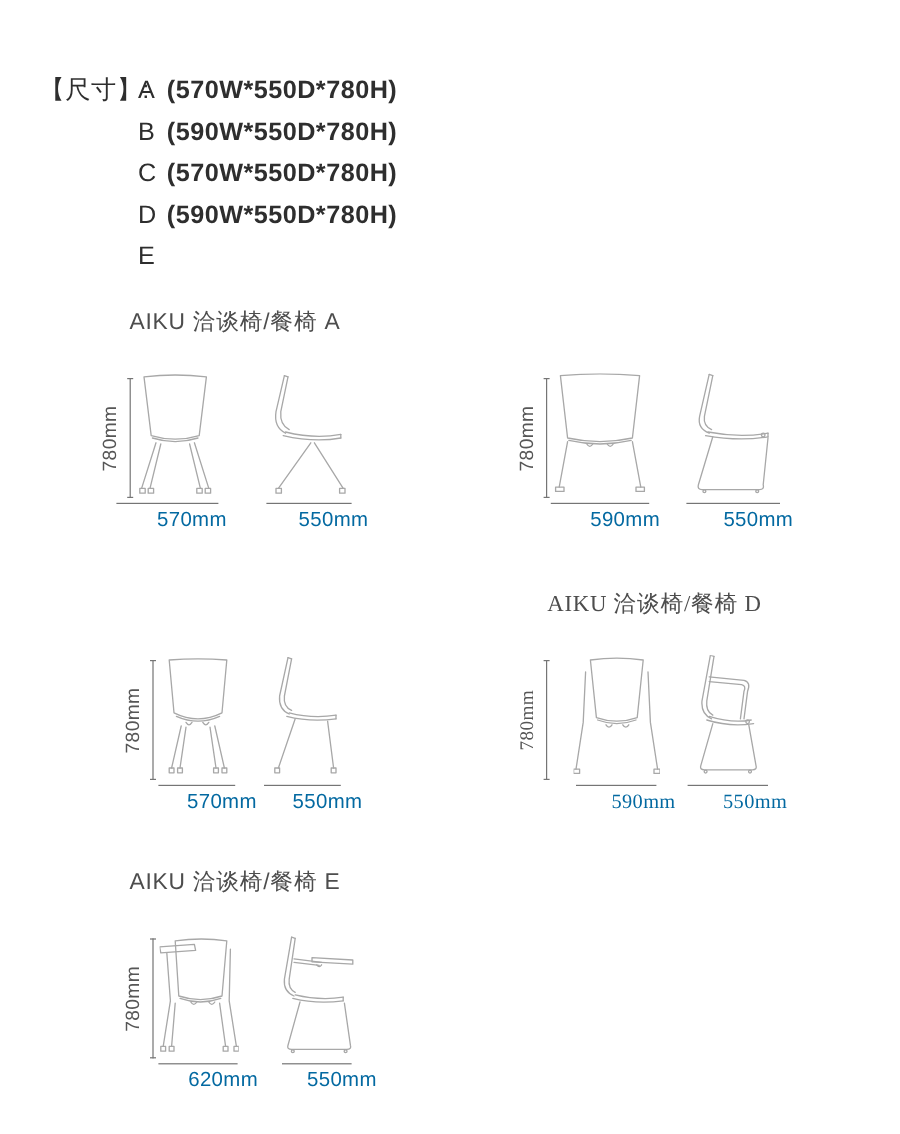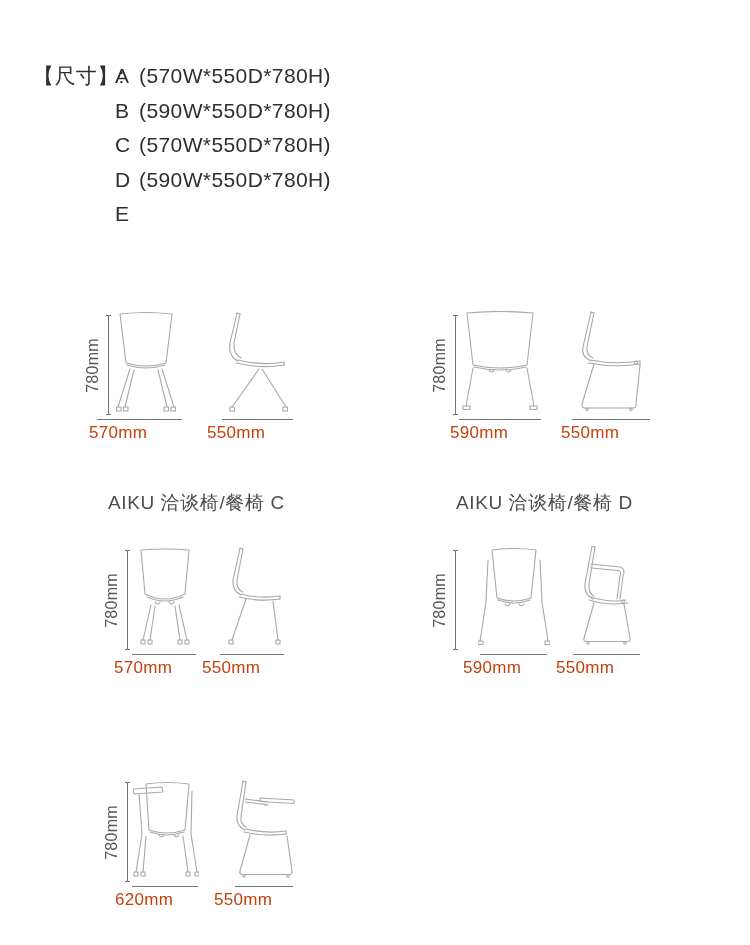--- a/index.html
+++ b/index.html
@@ -5,34 +5,34 @@
   html,body{margin:0;padding:0;background:#ffffff;}
   #page{
     position:relative;width:750px;height:945px;background:#ffffff;overflow:hidden;
     font-family:"Liberation Sans", sans-serif;color:#2e2e2e;
   }
   
   .size-list{position:absolute;left:33px;top:59px;}
   .size-row{display:flex;align-items:baseline;font-size:21px;line-height:34.5px;color:#2e2e2e;letter-spacing:.4px;}
   .size-prefix{display:inline-block;width:82px;white-space:nowrap;}
   .size-letter{display:inline-block;width:24px;}
-  .size-value{white-space:nowrap;}
+  .size-value{white-space:nowrap;font-weight:bold;}
   
   .chair-card{position:absolute;width:262px;height:200px;}
   .card-title{position:absolute;left:28px;top:2px;font-size:19px;color:#4d4d4d;letter-spacing:.6px;white-space:nowrap;}
   .dim-v{position:absolute;top:62px;height:100px;width:1px;background:#757575;}
   .dim-v::before,.dim-v::after{content:"";position:absolute;left:-2px;width:5px;height:1px;background:#757575;}
   .dim-v::before{top:0;}
   .dim-v::after{bottom:0;}
   .dim-vlabel{position:absolute;top:62px;height:100px;width:18px;display:flex;align-items:center;justify-content:center;}
   .dim-vlabel span{writing-mode:vertical-rl;transform:rotate(180deg);font-size:16px;color:#565656;white-space:nowrap;letter-spacing:.3px;}
   .chair-svg{position:absolute;top:58px;}
   .chair-svg path,.chair-svg circle{fill:none;stroke:#a8a8a8;stroke-width:1.1;stroke-linecap:round;stroke-linejoin:round;}
   .dim-h{position:absolute;top:166px;height:1px;background:#757575;}
-  .dim-hlabel{position:absolute;top:170px;width:100px;text-align:left;font-size:17px;color:#c2410c;letter-spacing:.3px;}
+  .dim-hlabel{position:absolute;top:170px;width:100px;text-align:right;font-size:17px;color:#0369a1;letter-spacing:.3px;}
 </style>
 </head>
 <body>
 
 <div id="page">
 
   <div class="size-list">
     <div class="size-row">
       <span class="size-prefix">【尺寸】:</span>
       <span class="size-letter">A</span>
@@ -53,20 +53,21 @@
       <span class="size-letter">D</span>
       <span class="size-value">(590W*550D*780H)</span>
     </div>
     <div class="size-row">
       <span class="size-prefix"></span>
       <span class="size-letter">E</span>
     </div>
   </div>
 
   <div class="chair-card" style="left:80px;top:253px;">
+    <div class="card-title">AIKU 洽谈椅/餐椅 A</div>
     <div class="dim-vlabel" style="left:4px;">
         <span>780mm</span>
       </div>
     <div class="dim-v" style="left:28px;"></div>
     <svg class="chair-svg" style="left:33px;" width="66" height="102" viewBox="0 0 66 102">
       <path d="M7,3 Q33,0 59,3 L53,52 Q33,58 13,52 Z"></path>
       <path d="M14,54 Q33,60 52,54"></path>
       <path d="M17,58 L5,96"></path>
         <path d="M21,59 L12,96"></path>
       <path d="M49,58 L61,96"></path>
@@ -121,21 +122,20 @@
       <circle cx="64" cy="51.5" r="1.5"></circle>
       <path d="M22,53 L10,93 Q9,97 13,97 L61,97 Q65,97 64,93 L68,54"></path>
       <circle cx="15" cy="98.3" r="1.2"></circle>
         <circle cx="59" cy="98.3" r="1.2"></circle>
     </svg>
     <div class="dim-h" style="left:144px;width:78px;"></div>
     <div class="dim-hlabel" style="left:133px;">550mm</div>
   </div>
 
   <div class="chair-card" style="left:80px;top:488px;">
-    <div class="card-title">AIKU 洽谈椅/餐椅 C</div>
     <div class="dim-vlabel" style="left:23px;">
         <span>780mm</span>
       </div>
     <div class="dim-v" style="left:47px;"></div>
     <svg class="chair-svg" style="left:56px;" width="58" height="102" viewBox="0 0 58 102">
       <path d="M5,4 Q29,2 53,4 L49,48 Q29,58 9,48 Z"></path>
       <path d="M11,51 Q29,59 47,51"></path>
       <path d="M19,56 q2.5,4 5,0"></path>
         <path d="M33,56 q2.5,4 5,0"></path>
       <path d="M15,59 L7,94"></path>
@@ -158,21 +158,21 @@
       <path d="M57,50 L57,53"></path>
       <path d="M50,55 L55,94"></path>
         <path d="M23,53 L9,94"></path>
       <path d="M53,94 h4 v4 h-4 z"></path>
         <path d="M6,94 h4 v4 h-4 z"></path>
     </svg>
     <div class="dim-h" style="left:140px;width:64px;"></div>
     <div class="dim-hlabel" style="left:122px;">550mm</div>
   </div>
 
-  <div class="chair-card" style="left:428px;top:488px;">
+  <div class="chair-card" style="left:428px;top:488px;font-family:Liberation Serif, serif;">
     <div class="card-title">AIKU 洽谈椅/餐椅 D</div>
     <div class="dim-vlabel" style="left:3px;">
         <span>780mm</span>
       </div>
     <div class="dim-v" style="left:27px;"></div>
     <svg class="chair-svg" style="left:50px;" width="72" height="102" viewBox="0 0 72 102">
       <path d="M10,14 L8,56 L2,95"></path>
       <path d="M62,14 L64,56 L70,95"></path>
       <path d="M14,4 Q36,1 58,4 L53,52 Q36,58 19,52 Z"></path>
       <path d="M20,54 Q36,60 52,54"></path>
@@ -194,20 +194,21 @@
       <circle cx="47" cy="55.5" r="1.5"></circle>
       <path d="M18,57 L8,92 Q7,95.5 11,95.5 L51,95.5 Q55,95.5 54,92 L48,58"></path>
       <circle cx="12" cy="97" r="1.2"></circle>
         <circle cx="49" cy="97" r="1.2"></circle>
     </svg>
     <div class="dim-h" style="left:145px;width:67px;"></div>
     <div class="dim-hlabel" style="left:128px;">550mm</div>
   </div>
 
   <div class="chair-card" style="left:80px;top:720px;">
+    <div class="card-title">AIKU 洽谈椅/餐椅 E</div>
     <div class="dim-vlabel" style="left:23px;">
         <span>780mm</span>
       </div>
     <div class="dim-v" style="left:47px;"></div>
     <svg class="chair-svg" style="left:53px;" width="66" height="102" viewBox="0 0 66 102">
       <path d="M0,11 L29,9 L30,14 L1,16 Z"></path>
       <path d="M6,16 L9,56 L3,94"></path>
       <path d="M59,13 L58,56 L64,94"></path>
       <path d="M13,6 Q35,3 56,6 L52,52 Q34,58 16,52 Z"></path>
       <path d="M17,54 Q34,60 51,54"></path>

